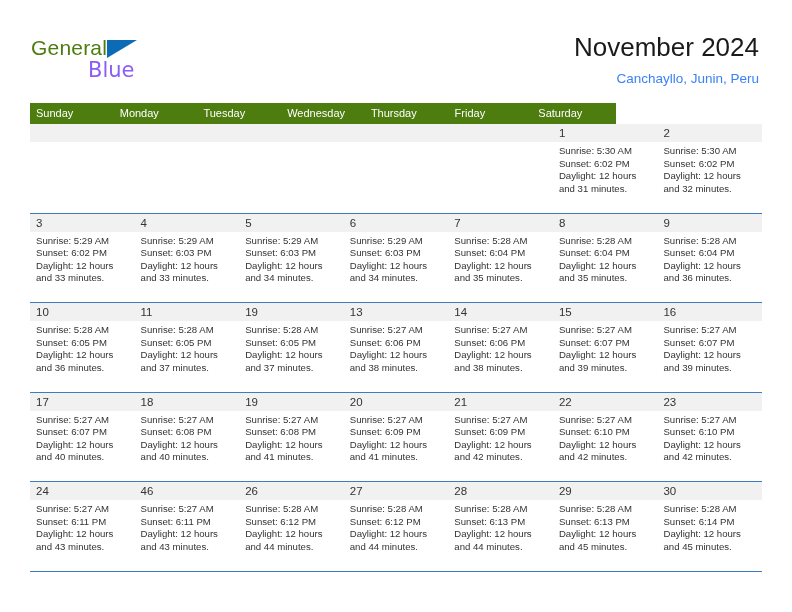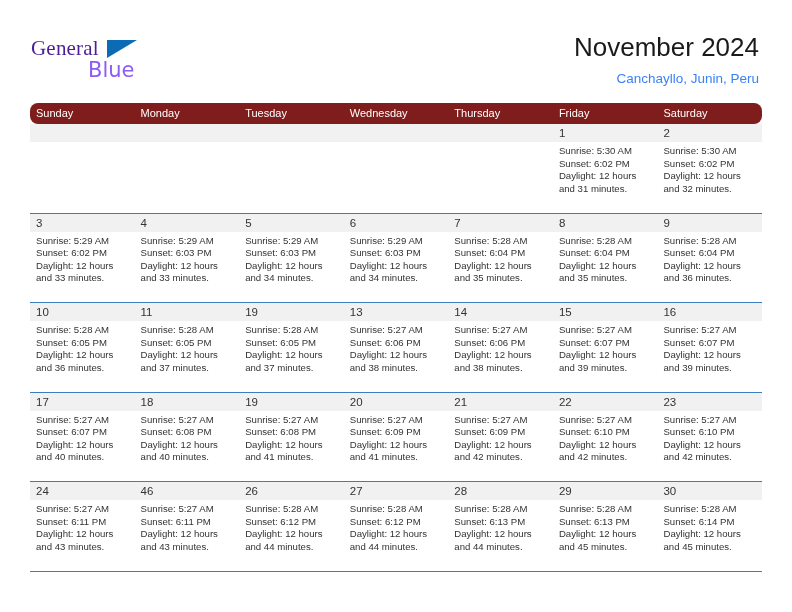--- a/index.html
+++ b/index.html
@@ -37,22 +37,22 @@
     top: 36px;
     width: 130px;
     height: 50px;
   }
   .logo-general {
     position: absolute;
     left: 0;
     top: 0;
     font-size: 21px;
     letter-spacing: .2px;
-    color: #4c1d95;
-    font-family: Liberation Serif, serif;
+    color: #4d7c0f;
+    font-family: Liberation Sans, sans-serif;
     font-weight: 400;
   }
   .logo-tri {
     position: absolute;
     left: 76px;
     top: 4px;
     width: 0;
     height: 0;
     border-left: 30px solid #0b6cb5;
     border-bottom: 18px solid transparent;
@@ -93,24 +93,23 @@
   
   .calendar {
     position: absolute;
     left: 30px;
     top: 103px;
     width: 732px;
   }
 
   .weekday-row {
     display: flex;
-    width: 732px;
+    width: 586px;
     height: 21px;
-    background: #7f1d1d;
-    border-radius: 8px;
+    background: #4d7c0f;
   }
   .weekday {
     flex: 1 1 0;
     font-size: 11px;
     color: #ffffff;
     line-height: 21px;
     padding-left: 6px;
     box-sizing: border-box;
     overflow: hidden;
     white-space: nowrap;

